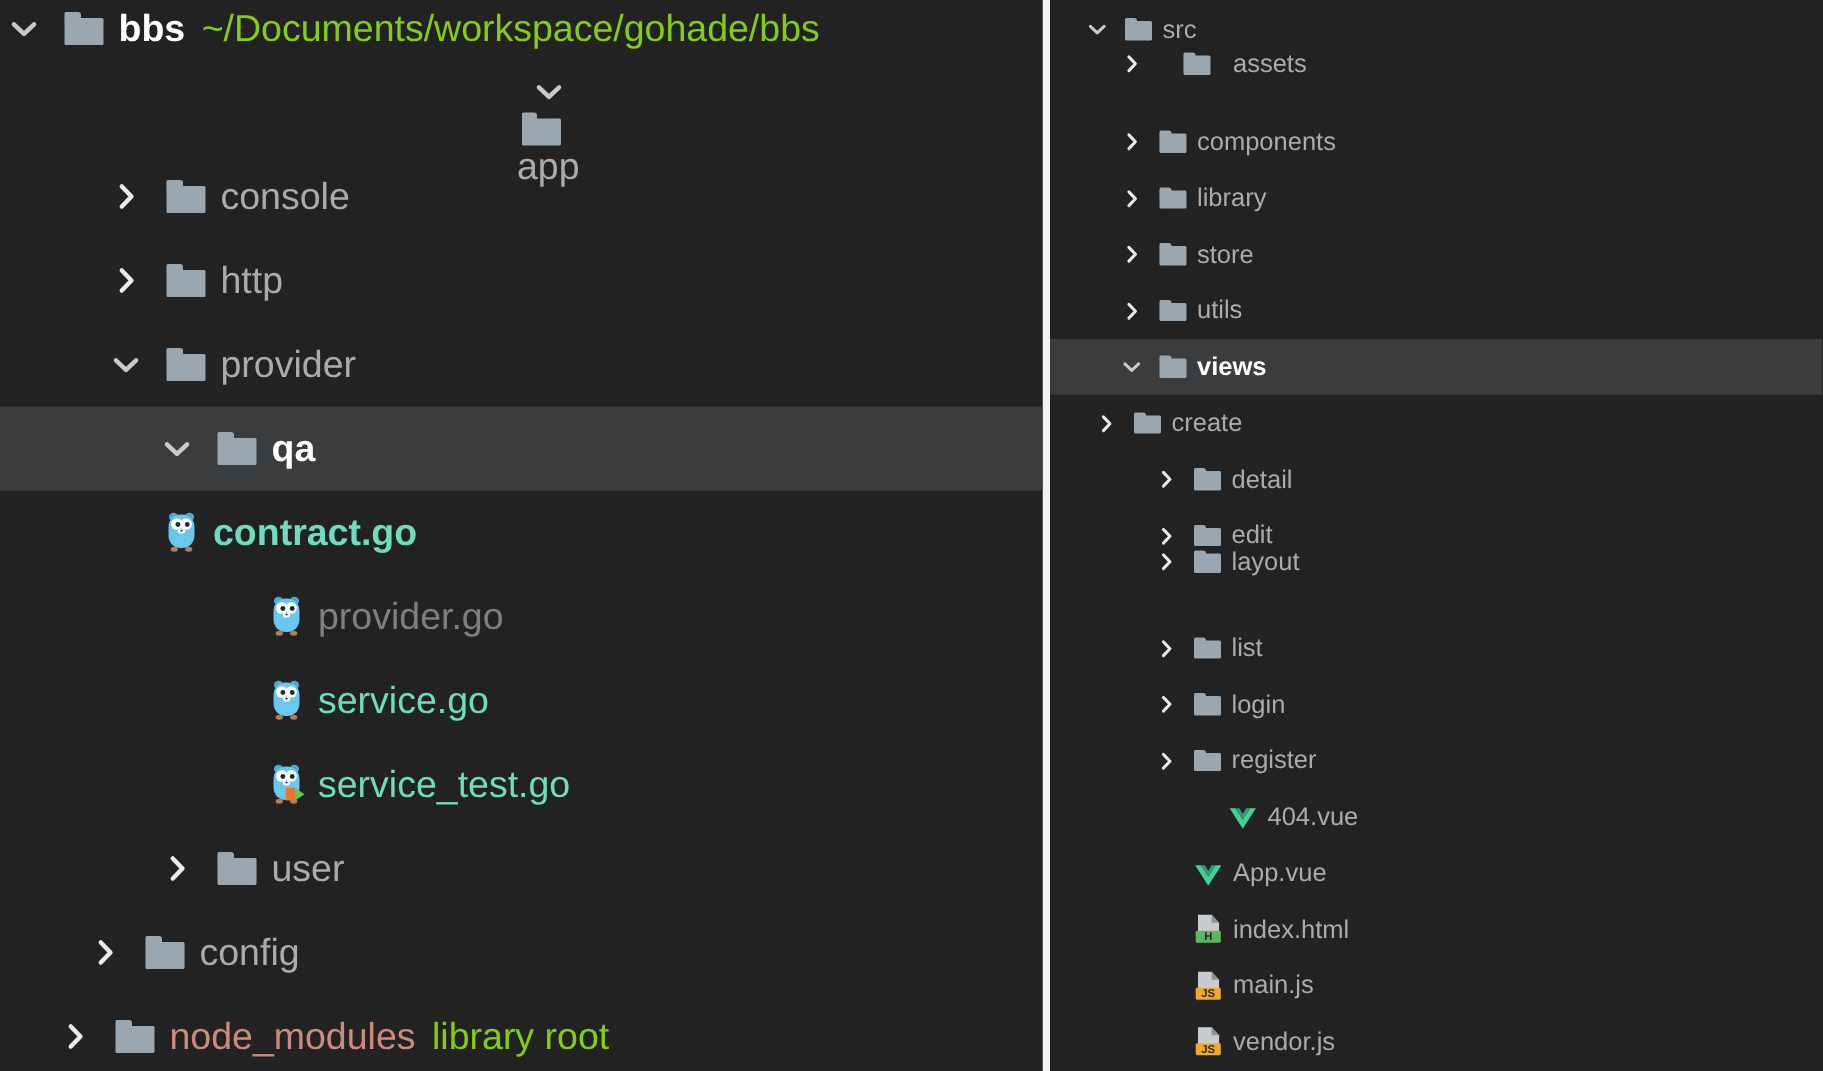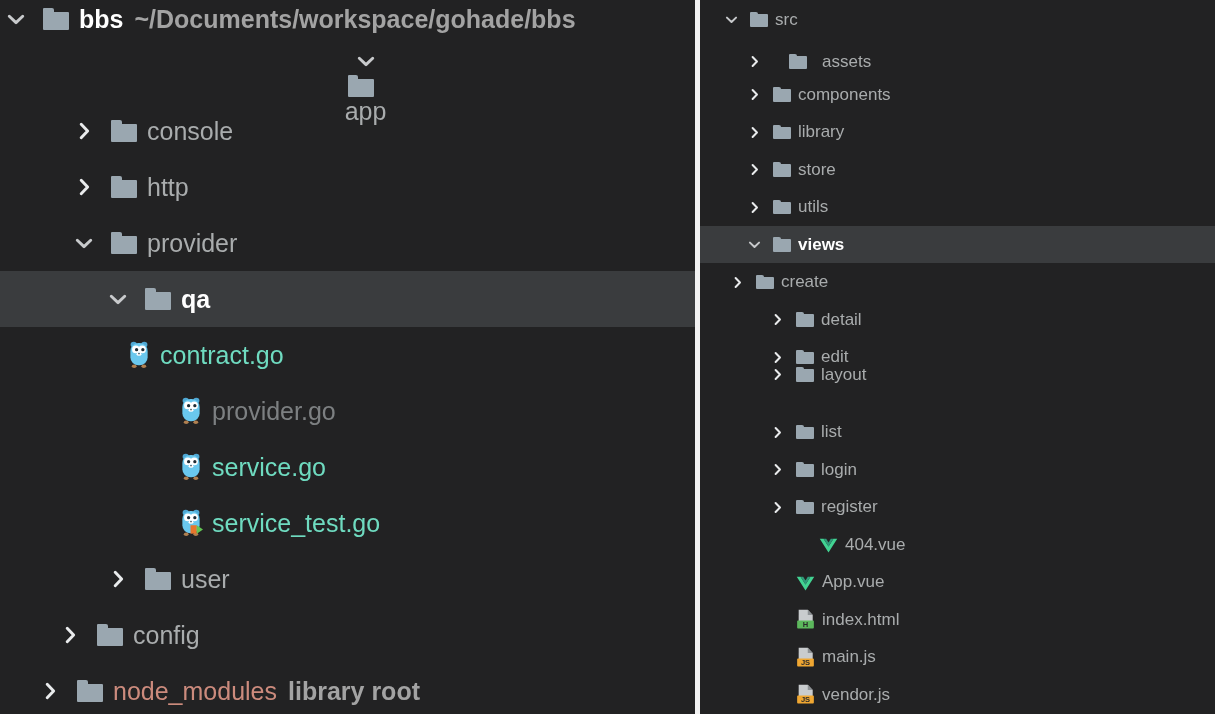--- a/index.html
+++ b/index.html
@@ -117,21 +117,21 @@
     margin-right: 7px;
   }
   .doc-icon svg { display: block; }
 
   
   .label { color: #a9acad; }
   .label.bold { font-weight: bold; color: #ffffff; }
   .label.go-active { color: #6fdbc0; }
   .label.go-dim { color: #7d8082; }
   .label.lib { color: #cc8b7d; }
-  .suffix { color: #a3a3a3; font-weight: bold; }
+  .suffix { color: #84cc16; }
   #left-panel .suffix { margin-left: 11px; font-size: 25px; }
 </style>
 </head>
 <body>
 
 <div id="app">
   <div class="panel" id="left-panel">
       <div class="row" style="top: -9px; padding-left: 2px;">
         <span class="twisty">
           <svg width="28" height="28" viewBox="0 0 28 28" xmlns="http://www.w3.org/2000/svg">
@@ -186,21 +186,21 @@
       <div class="row selected" style="top: 271px; padding-left: 104px;">
         <span class="twisty">
           <svg width="28" height="28" viewBox="0 0 28 28" xmlns="http://www.w3.org/2000/svg">
             <polyline points="7.28,11.200000000000001 14,17.64 20.72,11.200000000000001" fill="none" stroke="#c8cacc" stroke-width="2.94" stroke-linecap="round" stroke-linejoin="round"></polyline>
           </svg>
         </span>
         <span style="display: inline-block; flex: 0 0 auto; width: 13px;"></span>
         <span class="folder-icon"></span>
         <span class="label bold">qa</span>
       </div>
-      <div class="row" style="top: 327px; padding-left: 86px;">
+      <div class="row" style="top: 327px; padding-left: 68px; font-weight: bold;">
         <span class="twisty empty"></span>
         <span style="display: inline-block; flex: 0 0 auto; width: 13px;"></span>
         <span class="gopher-icon">
           <svg width="24" height="28" viewBox="0 0 24 28" xmlns="http://www.w3.org/2000/svg">
             <ellipse cx="6.720000000000001" cy="3.64" rx="3.12" ry="2.8000000000000003" fill="#4fa8d4"></ellipse>
             <ellipse cx="17.28" cy="3.64" rx="3.12" ry="2.8000000000000003" fill="#4fa8d4"></ellipse>
             <rect x="3.3600000000000003" y="1.9600000000000002" width="17.28" height="22.400000000000002" rx="8.16" fill="#6ac8ee"></rect>
             <ellipse cx="7.199999999999999" cy="25.2" rx="2.4000000000000004" ry="1.68" fill="#b08050"></ellipse>
             <ellipse cx="16.799999999999997" cy="25.2" rx="2.4000000000000004" ry="1.68" fill="#b08050"></ellipse>
             <circle cx="8.879999999999999" cy="8.4" r="3.84" fill="#ffffff"></circle>
@@ -312,21 +312,21 @@
       <div class="row" style="top: 1px; padding-left: 22px;">
         <span class="twisty">
           <svg width="19" height="19" viewBox="0 0 19 19" xmlns="http://www.w3.org/2000/svg">
             <polyline points="4.94,7.6000000000000005 9.5,11.97 14.06,7.6000000000000005" fill="none" stroke="#c8cacc" stroke-width="1.9949999999999999" stroke-linecap="round" stroke-linejoin="round"></polyline>
           </svg>
         </span>
         <span style="display: inline-block; flex: 0 0 auto; width: 9px;"></span>
         <span class="folder-icon"></span>
         <span class="label">src</span>
       </div>
-      <div class="row" style="top: 43px; padding-left: 45px; gap: 8px;">
+      <div class="row" style="top: 24px; padding-left: 45px; gap: 8px;">
         <span class="twisty">
           <svg width="19" height="19" viewBox="0 0 19 19" xmlns="http://www.w3.org/2000/svg">
             <polyline points="7.6000000000000005,4.94 11.97,9.5 7.6000000000000005,14.06" fill="none" stroke="#e9ebec" stroke-width="1.9949999999999999" stroke-linecap="round" stroke-linejoin="round"></polyline>
           </svg>
         </span>
         <span style="display: inline-block; flex: 0 0 auto; width: 9px;"></span>
         <span class="folder-icon"></span>
         <span class="label">assets</span>
       </div>
       <div class="row" style="top: 76px; padding-left: 45px;">

